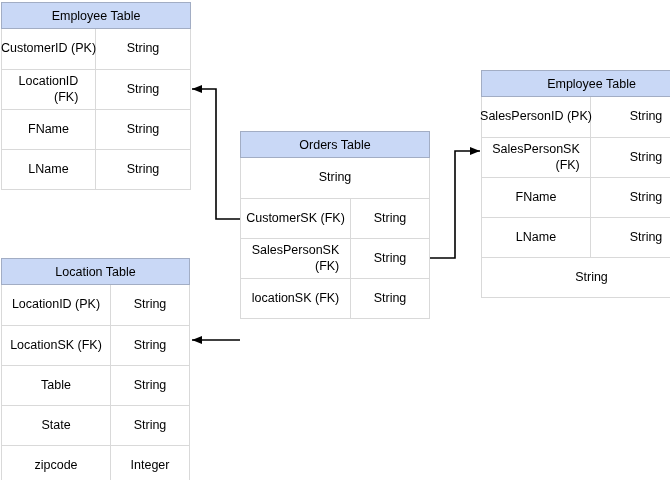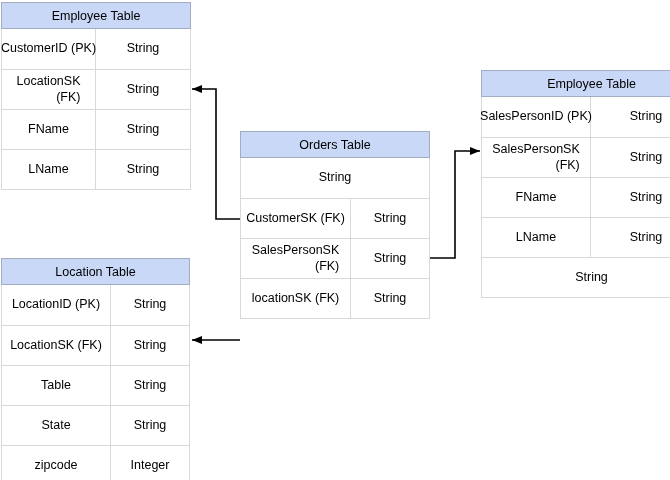--- a/index.html
+++ b/index.html
@@ -81,21 +81,21 @@
 <div class="etable t-customer">
   <div class="thead">
     <span>Employee Table</span>
   </div>
   <div class="tbody">
     <div class="trow">
       <div class="cell f">CustomerID (PK)</div>
       <div class="cell t">String</div>
     </div>
     <div class="trow">
-      <div class="cell f">LocationSK
+      <div class="cell f">LocationID
 (FK)</div>
       <div class="cell t">String</div>
     </div>
     <div class="trow">
       <div class="cell f">FName</div>
       <div class="cell t">String</div>
     </div>
     <div class="trow">
       <div class="cell f">LName</div>
       <div class="cell t">String</div>

